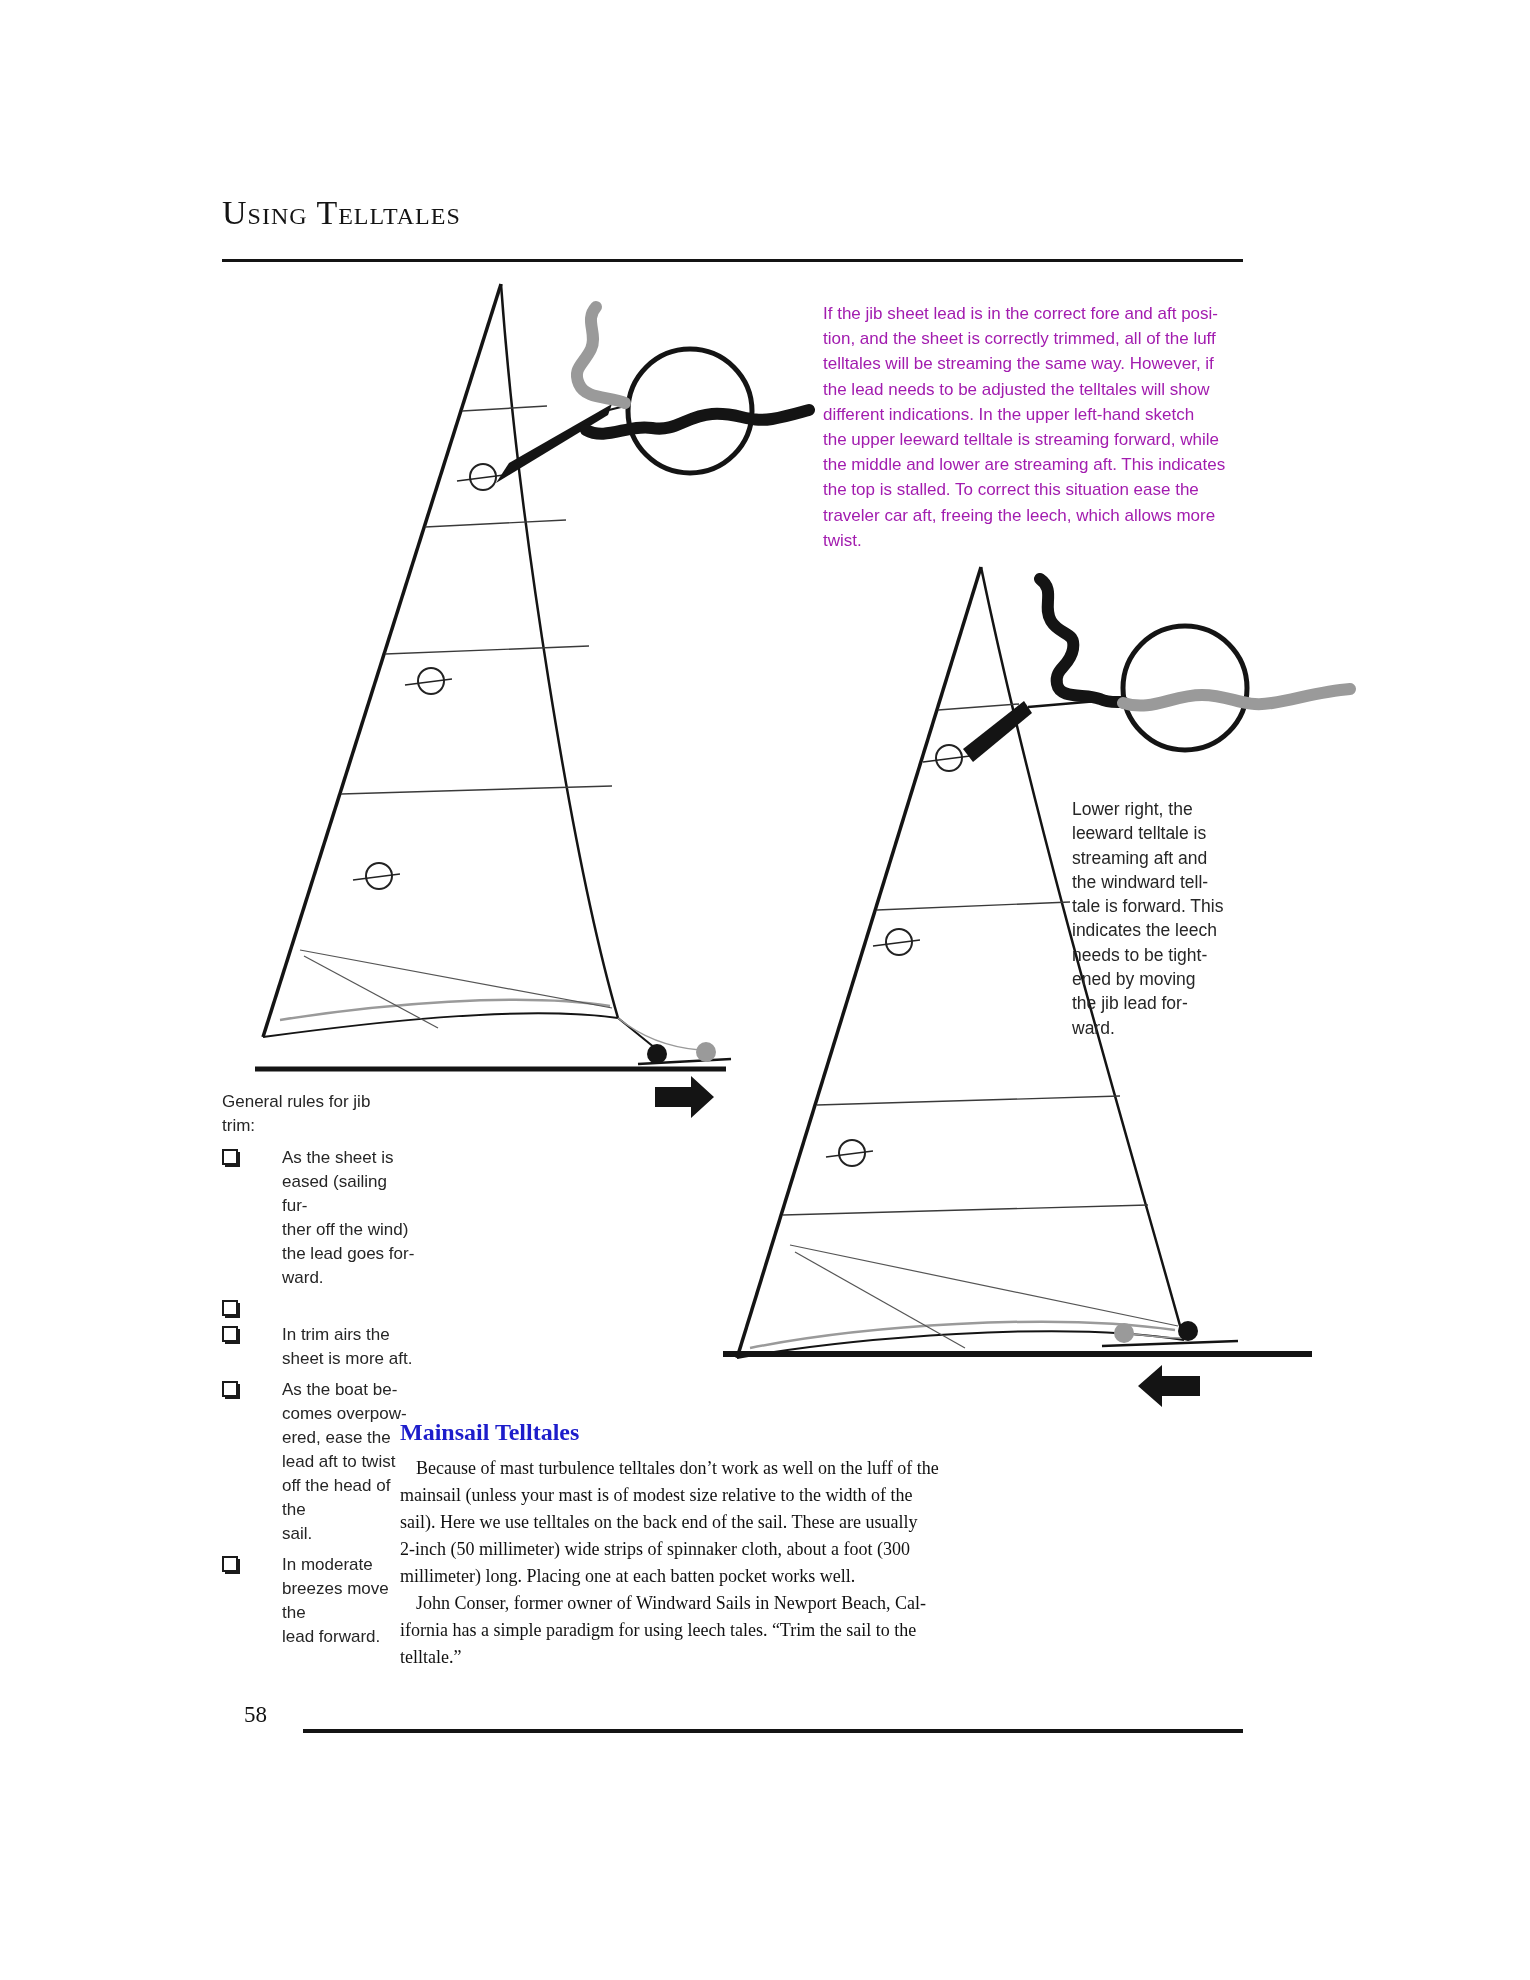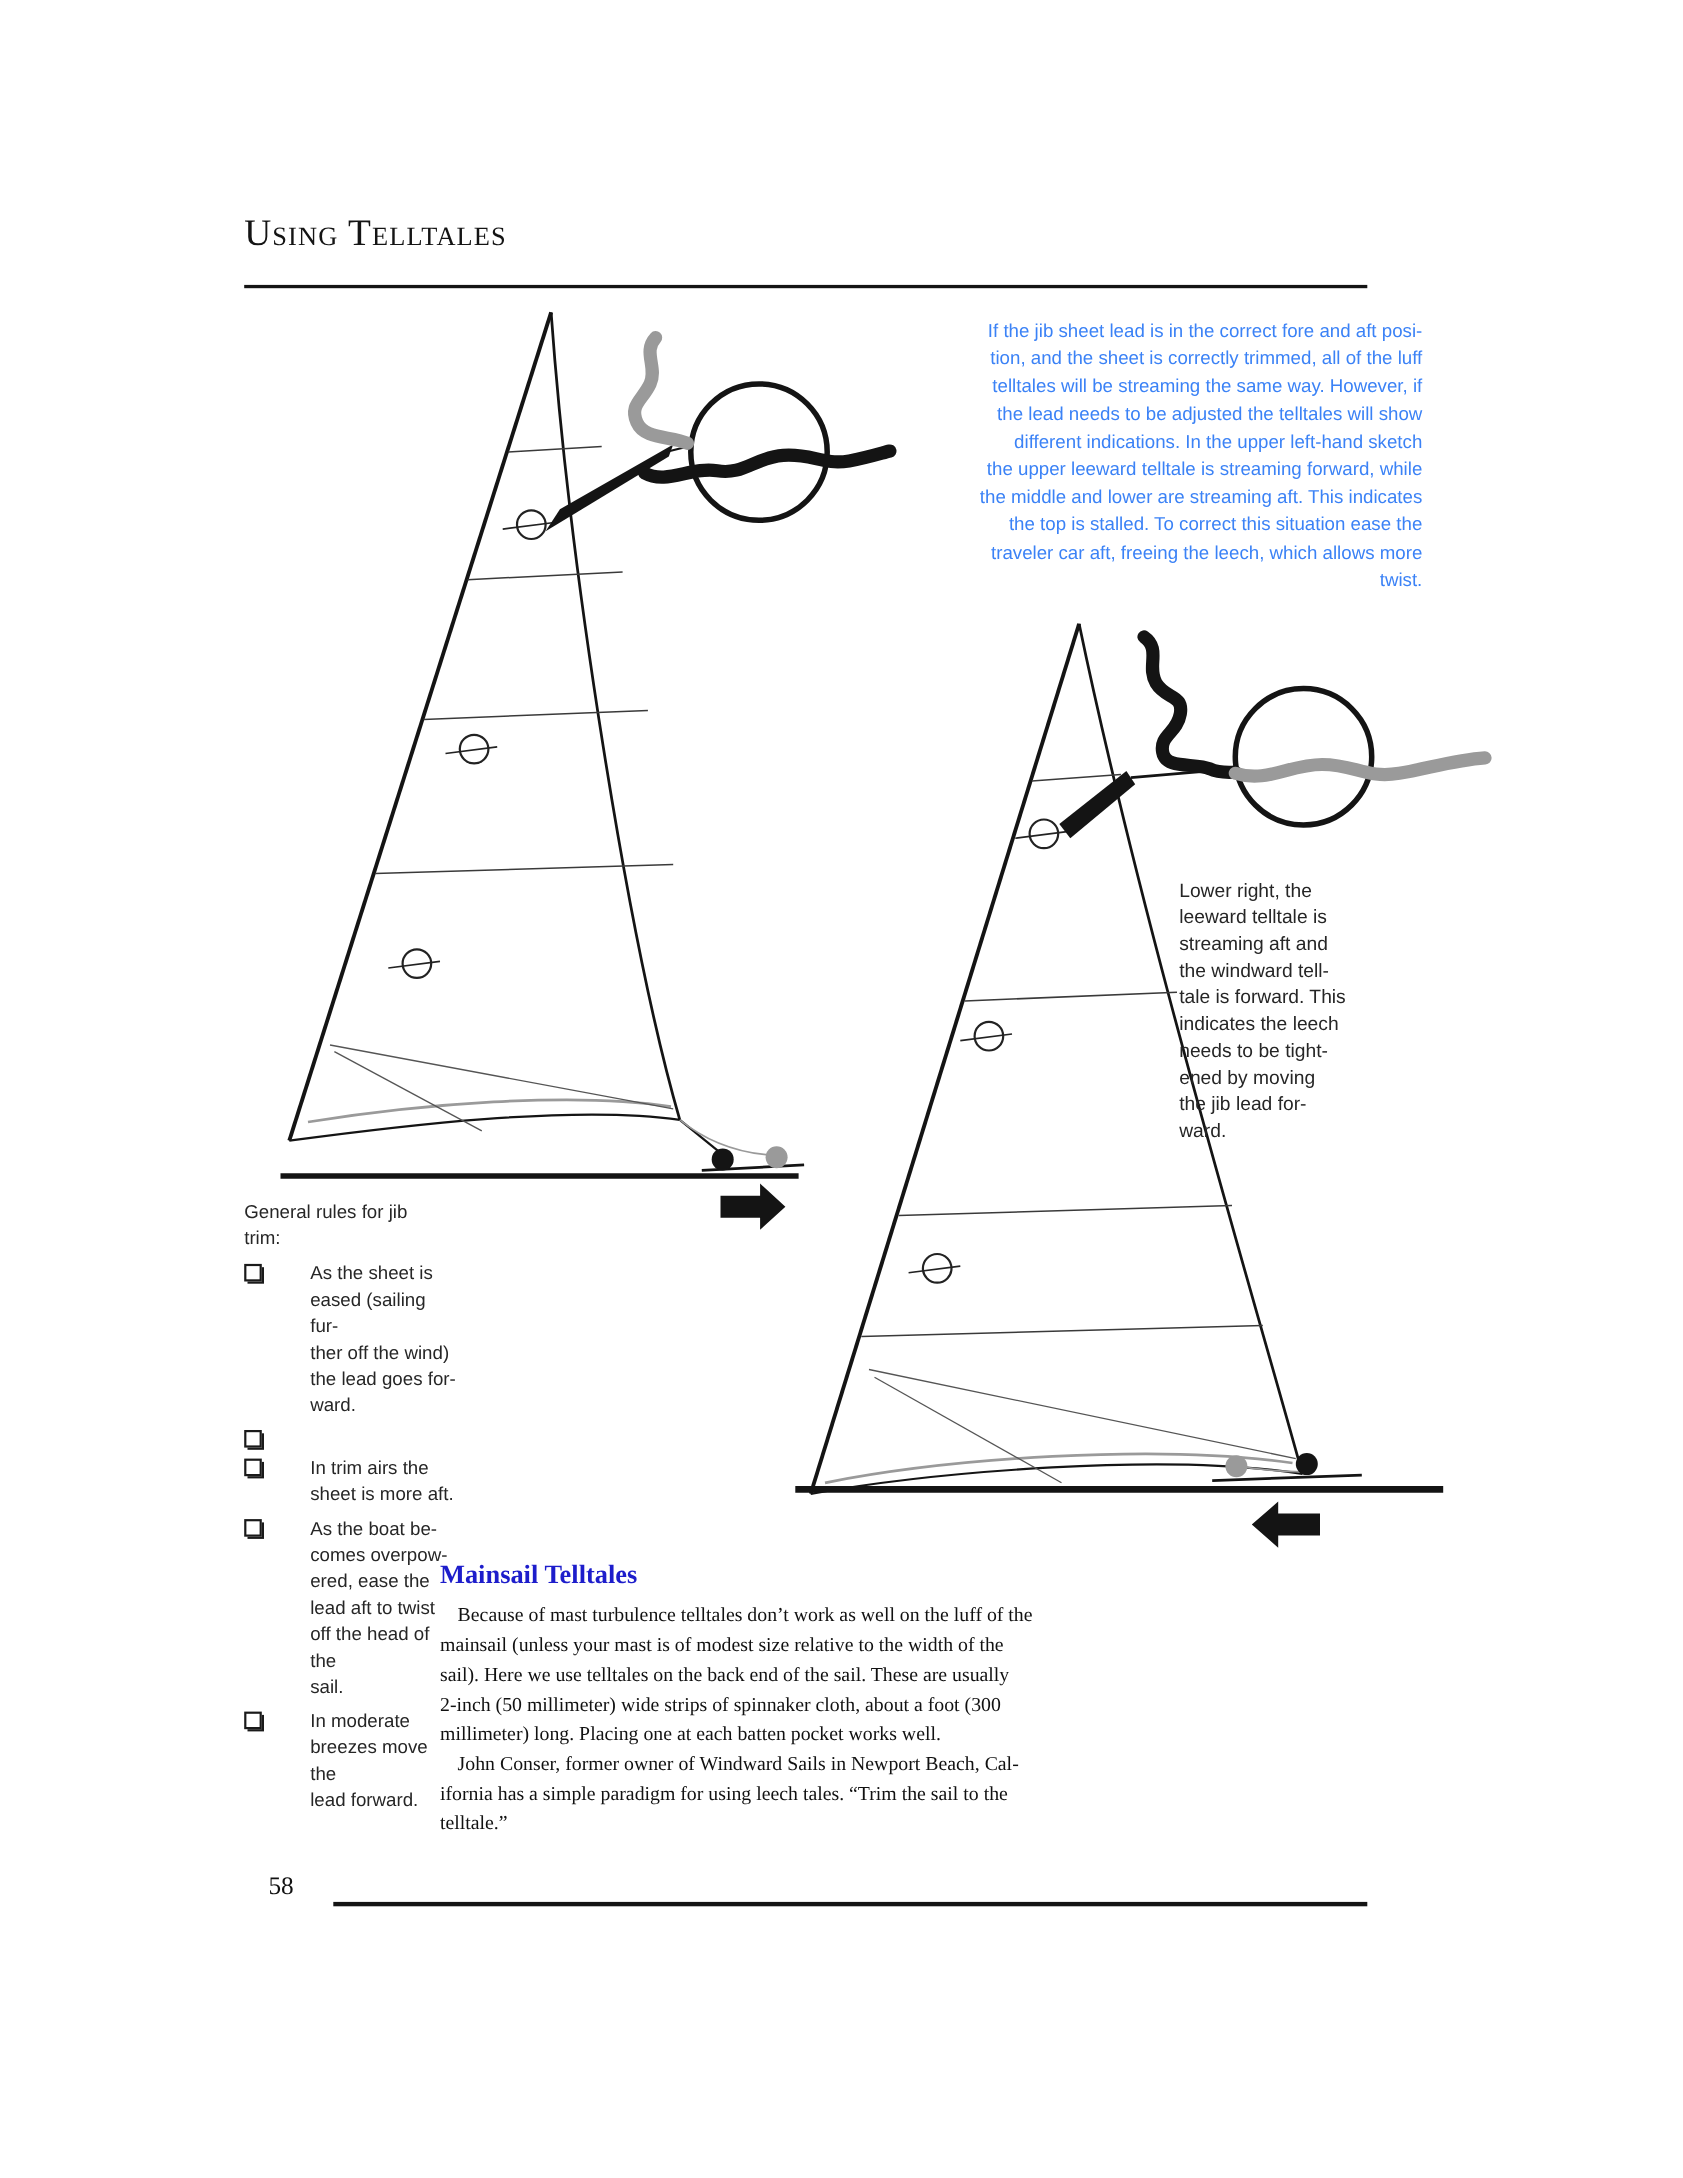--- a/index.html
+++ b/index.html
@@ -3,21 +3,21 @@
 <meta charset="utf-8">
 <style>
   html,body{margin:0;padding:0;background:#ffffff;}
   #page{position:relative;width:1530px;height:1776px;background:#ffffff;overflow:hidden;
         font-family:"Liberation Sans",sans-serif;color:#1c1c1c;}
   .abs{position:absolute;}
   .pre{white-space:pre-line;}
   #doc-title{left:222px;top:194px;font-family:"Liberation Serif",serif;font-variant:small-caps;
              font-weight:400;font-size:34px;letter-spacing:1px;color:#141414;}
   #header-rule{left:222px;top:259px;width:1021px;height:3px;background:#141414;}
-  #caption-jib-lead{left:823px;top:288px;width:470px;font-size:17px;line-height:25.2px;color:#3b82f6;text-align:right;}
+  #caption-jib-lead{left:823px;top:301px;width:470px;font-size:17px;line-height:25.2px;color:#a21caf;}
   #caption-lower-right{left:1072px;top:797px;width:215px;font-size:17.5px;line-height:24.3px;color:#262626;}
   #jib-rules{left:222px;top:1090px;width:195px;font-size:17px;line-height:24px;color:#262626;}
   #jib-rules .intro{margin:0 0 8px 0;}
   .rule-item{display:flex;margin:0 0 7px 0;gap:36px;}
   .bullet{flex:0 0 24px;padding-top:3px;}
   .bullet .box{display:block;width:12px;height:12px;border:2px solid #1a1a1a;background:#fff;
                box-shadow:2.5px 2.5px 0 -0.5px #1a1a1a;}
   .rule-text{flex:1;}
   #mainsail{left:400px;top:1419px;width:670px;}
   #mainsail-heading{font-family:"Liberation Serif",serif;font-weight:bold;font-size:24px;

